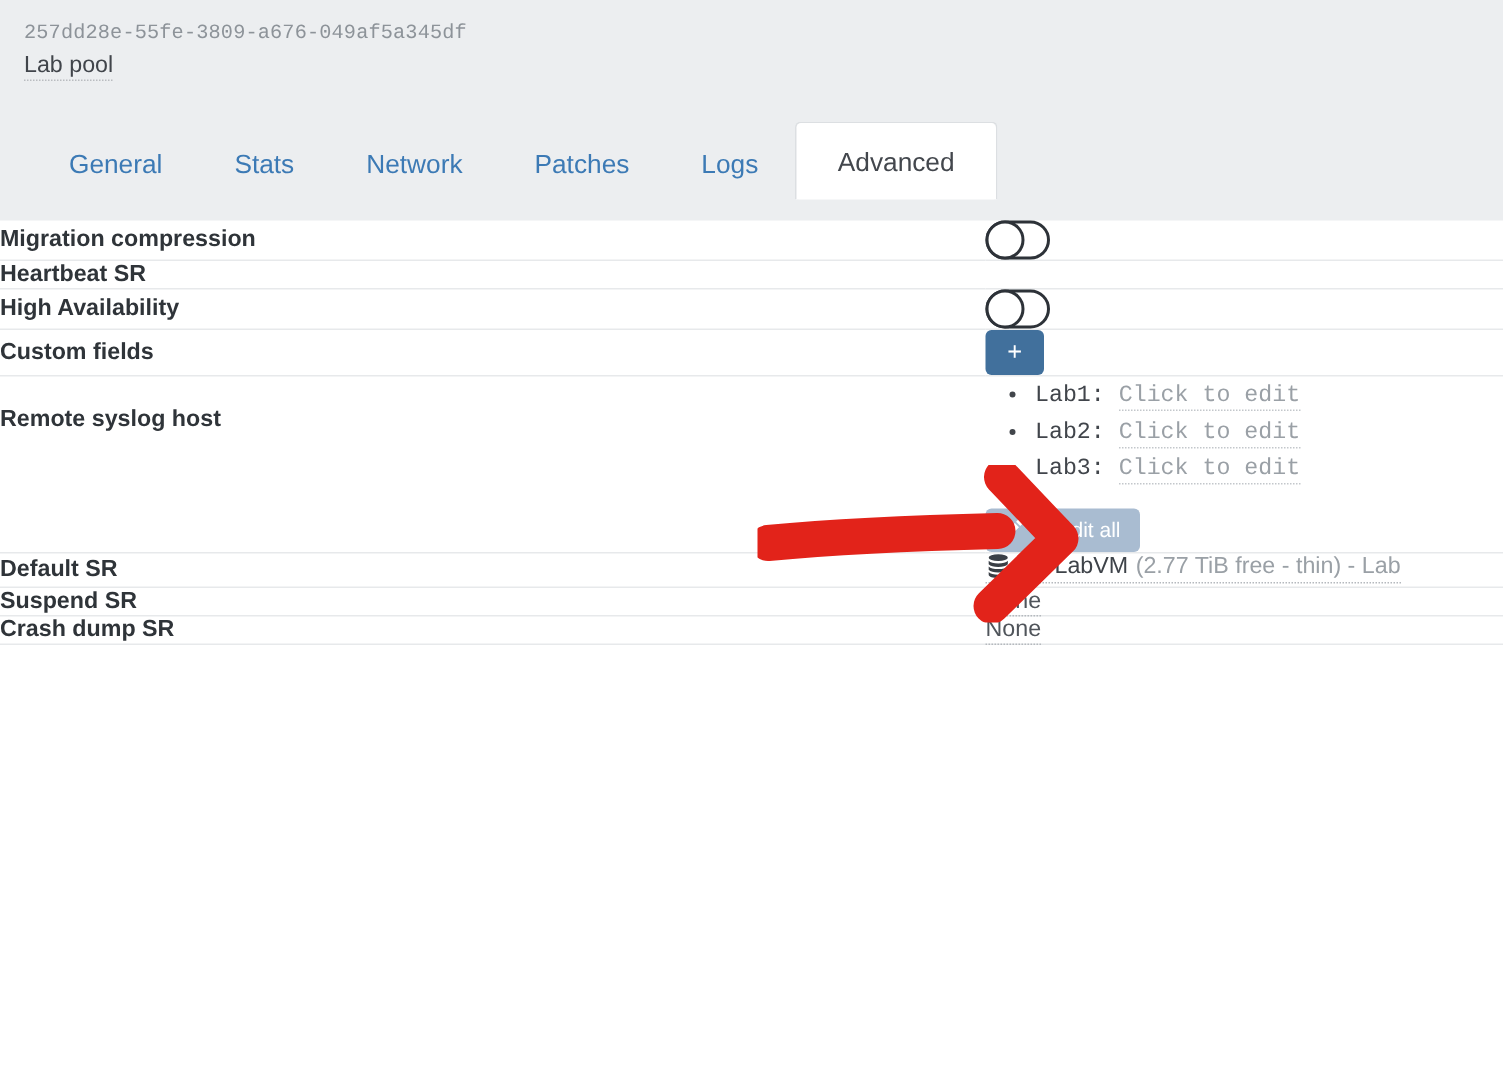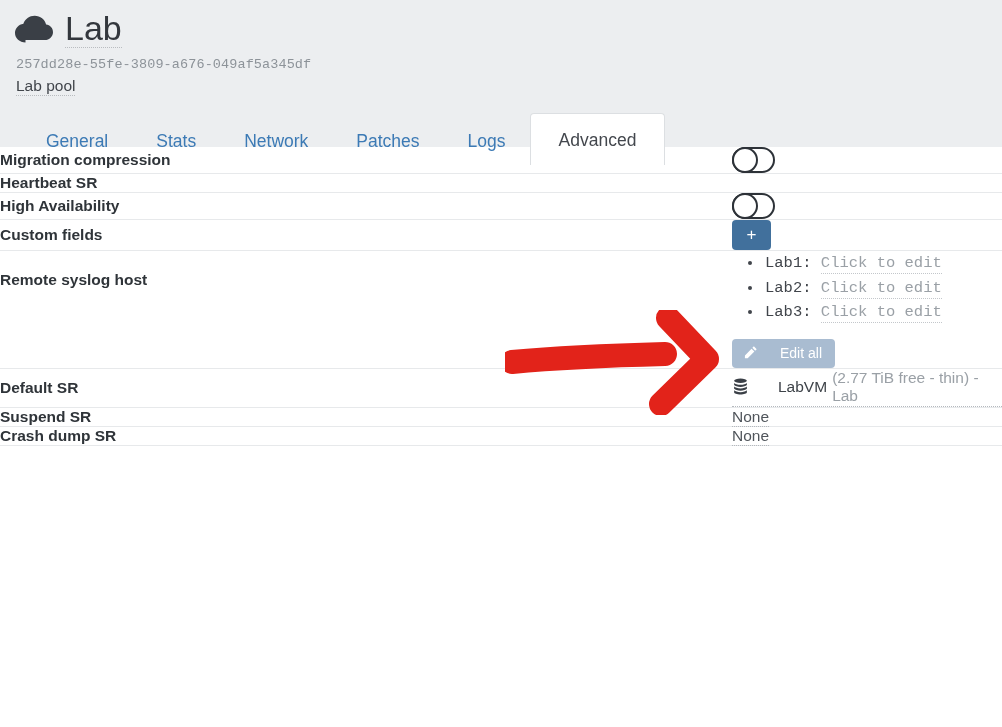--- a/index.html
+++ b/index.html
@@ -74,21 +74,21 @@
   .tab {
     font-size: 17.5px;
     color: #3c7ab5;
     padding: 13px 23px 14px 23px;
     line-height: 20px;
     cursor: pointer;
     border: 1px solid transparent;
     border-bottom: none;
     border-radius: 4px 4px 0 0;
     position: relative;
-    top: 8px;
+    top: 18px;
   }
   .tab.active {
     background: #ffffff;
     color: #43474d;
     border-color: #dcdfe2;
     padding: 16px 28px 15px 28px;
   }
 
   
   .settings {
@@ -97,21 +97,21 @@
     table-layout: fixed;
   }
   .settings tr {
     border-bottom: 1px solid #e7e9eb;
   }
   .settings td {
     vertical-align: middle;
     padding: 0;
   }
   .cell-label {
-    width: 732px;
+    width: 657px;
     font-size: 15.5px;
     font-weight: bold;
     color: #2f3439;
     padding: 16px 0 16px 33px;
     box-sizing: border-box;
   }
   .cell-value {
     padding: 14px 0 14px 0;
     font-size: 15.5px;
     color: #50555b;
@@ -226,26 +226,20 @@
     width: 215px;
     height: 105px;
     pointer-events: none;
   }
 </style>
 </head>
 <body>
 
 <div class="header">
 
-  <div class="title-row">
-    <svg class="cloud-icon" viewBox="0 0 40 30">
-      <path fill="#3a3f46" d="M11.5 28.5C5.6 28.5 1 24.3 1 19.1c0-4.7 3.6-8.6 8.4-9.3C10.9 5.1 15.4 1.8 20.7 1.8c5.6 0 10.3 3.7 11.4 8.8 3.9.5 6.9 3.7 6.9 7.6 0 4.3-3.6 7.8-8.1 7.8H11.5z"></path>
-    </svg>
-    <div class="pool-title">Lab</div>
-  </div>
 
   <div class="uuid">257dd28e-55fe-3809-a676-049af5a345df</div>
 
   <div class="pool-desc">
     <span>Lab pool</span>
   </div>
 
   <div class="tabs">
     <div class="tab">General</div>
     <div class="tab">Stats</div>

